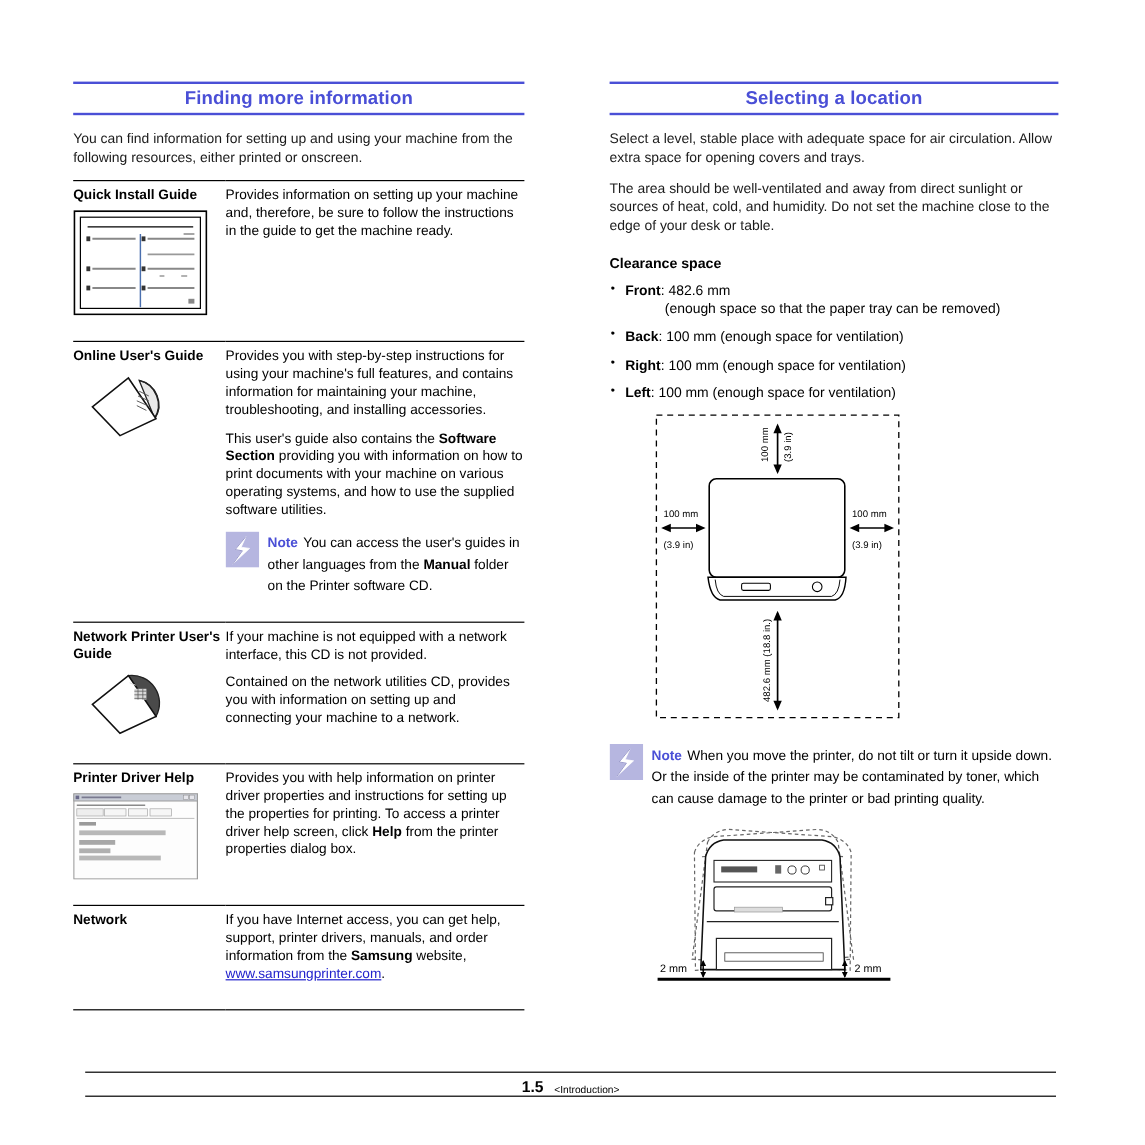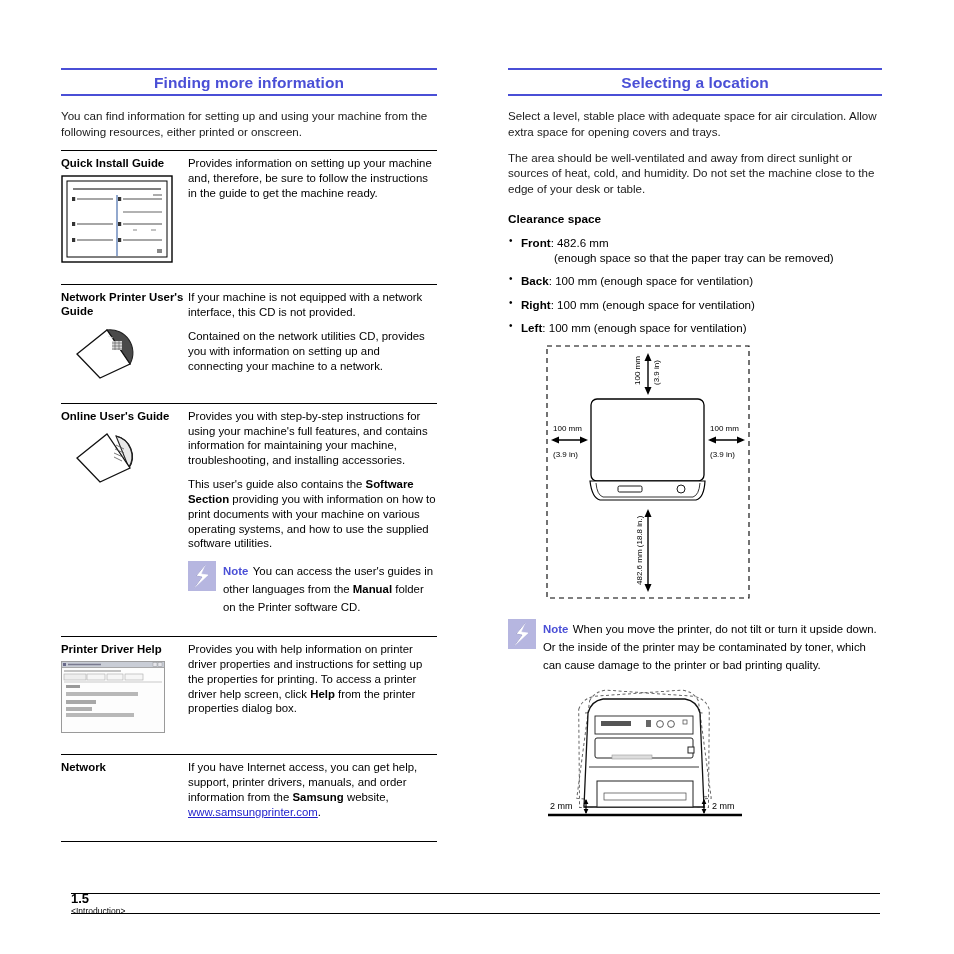--- a/index.html
+++ b/index.html
@@ -151,23 +151,22 @@
   
   .footer {
     position: absolute;
     left: 71px;
     top: 893px;
     width: 809px;
     height: 19px;
     border-top: 1.6px solid #000;
     border-bottom: 1.6px solid #000;
     display: flex;
-    align-items: flex-start;
+    align-items: flex-end;
     justify-content: center;
-    flex-direction: column;
   }
   .footer .pg {
     font-size: 13px;
     font-weight: bold;
     margin-right: 9px;
   }
   .footer .sec {
     font-size: 8.5px;
   }
   
@@ -224,43 +223,20 @@
               </svg>
             </span>
           </td>
           <td class="c-desc">
             <p class="res-desc">Provides information on setting up your machine and, therefore, be sure to follow the instructions in the guide to get the machine ready.</p>
           </td>
         </tr>
 
         <tr>
           <td class="c-label">
-            <div class="res-name">Network Printer User's Guide</div>
-            <span>
-              <svg width="86" height="58" viewBox="0 0 86 58" class="fig" style="margin-left:6px;margin-top:4px;">
-                <path d="M40 6 A23 23 0 0 1 63 40 L40 6 Z" fill="#4a4a4a" stroke="#222" stroke-width="1.1"></path>
-                <path d="M10 30 L40 6 L63 40 L33 54 Z" fill="#ffffff" stroke="#111" stroke-width="1.3"></path>
-                <rect x="45" y="17" width="10" height="9" fill="#d8d8d8"></rect>
-                <line x1="45" y1="19" x2="55" y2="19" stroke="#555" stroke-width="0.6"></line>
-                <line x1="45" y1="22" x2="55" y2="22" stroke="#555" stroke-width="0.6"></line>
-                <line x1="45" y1="25" x2="55" y2="25" stroke="#555" stroke-width="0.6"></line>
-                <line x1="48" y1="17" x2="48" y2="26" stroke="#555" stroke-width="0.6"></line>
-                <line x1="52" y1="17" x2="52" y2="26" stroke="#555" stroke-width="0.6"></line>
-                <line x1="41" y1="12" x2="46" y2="14" stroke="#ddd" stroke-width="0.8"></line>
-              </svg>
-            </span>
-          </td>
-          <td class="c-desc">
-            <p class="res-desc">If your  machine is not equipped with a network interface,  this CD is not provided.</p>
-            <p class="res-desc">Contained on the network utilities CD, provides you with information on setting up and connecting your machine to a network.</p>
-          </td>
-        </tr>
-
-        <tr>
-          <td class="c-label">
             <div class="res-name">Online User's Guide</div>
             <span>
               <svg width="86" height="58" viewBox="0 0 86 58" class="fig" style="margin-left:6px;margin-top:4px;">
                 <path d="M49 8 A21 21 0 0 1 62 40 L49 8 Z" fill="#e8e8e8" stroke="#222" stroke-width="1.1"></path>
                 <path d="M49 8 A21 21 0 0 1 61.5 40" fill="none" stroke="#222" stroke-width="1.2"></path>
                 <path d="M10 30 L40 6 L63 40 L33 54 Z" fill="#ffffff" stroke="#111" stroke-width="1.3"></path>
                 <line x1="49" y1="17" x2="57" y2="21" stroke="#555" stroke-width="0.8"></line>
                 <line x1="48" y1="21" x2="57" y2="25" stroke="#555" stroke-width="0.8"></line>
                 <line x1="47" y1="25" x2="56" y2="29" stroke="#555" stroke-width="0.8"></line>
                 <line x1="47" y1="29" x2="55" y2="33" stroke="#555" stroke-width="0.8"></line>
@@ -276,20 +252,43 @@
                   <rect x="0" y="0" width="28" height="30" fill="#b6b6e0"></rect>
                   <path d="M17 4 L8 15 L14 16 L6 27 L20 14 L13 13 Z" fill="#ffffff" stroke="#ffffff" stroke-width="0.6"></path>
                   <path d="M17 4 L8 15 L14 16 L6 27" fill="none" stroke="#8c8cc4" stroke-width="0.7"></path>
                 </svg>
               </span>
               <span class="note-body">
                 <span class="note-title">Note</span>
                 <span class="note-text"><span>You can access the user's guides in other languages from the </span><span class="b">Manual</span><span> folder on the Printer software CD.</span></span>
               </span>
             </div>
+          </td>
+        </tr>
+
+        <tr>
+          <td class="c-label">
+            <div class="res-name">Network Printer User's Guide</div>
+            <span>
+              <svg width="86" height="58" viewBox="0 0 86 58" class="fig" style="margin-left:6px;margin-top:4px;">
+                <path d="M40 6 A23 23 0 0 1 63 40 L40 6 Z" fill="#4a4a4a" stroke="#222" stroke-width="1.1"></path>
+                <path d="M10 30 L40 6 L63 40 L33 54 Z" fill="#ffffff" stroke="#111" stroke-width="1.3"></path>
+                <rect x="45" y="17" width="10" height="9" fill="#d8d8d8"></rect>
+                <line x1="45" y1="19" x2="55" y2="19" stroke="#555" stroke-width="0.6"></line>
+                <line x1="45" y1="22" x2="55" y2="22" stroke="#555" stroke-width="0.6"></line>
+                <line x1="45" y1="25" x2="55" y2="25" stroke="#555" stroke-width="0.6"></line>
+                <line x1="48" y1="17" x2="48" y2="26" stroke="#555" stroke-width="0.6"></line>
+                <line x1="52" y1="17" x2="52" y2="26" stroke="#555" stroke-width="0.6"></line>
+                <line x1="41" y1="12" x2="46" y2="14" stroke="#ddd" stroke-width="0.8"></line>
+              </svg>
+            </span>
+          </td>
+          <td class="c-desc">
+            <p class="res-desc">If your  machine is not equipped with a network interface,  this CD is not provided.</p>
+            <p class="res-desc">Contained on the network utilities CD, provides you with information on setting up and connecting your machine to a network.</p>
           </td>
         </tr>
 
         <tr>
           <td class="c-label">
             <div class="res-name">Printer Driver Help</div>
             <span>
               <svg width="104" height="72" viewBox="0 0 104 72" class="fig" style="margin-top:4px;">
                 <rect x="0.5" y="0.5" width="103" height="71" fill="#fdfdfd" stroke="#9a9a9a" stroke-width="1"></rect>
                 <rect x="0.5" y="0.5" width="103" height="6" fill="#c9cdd6" stroke="#9a9a9a" stroke-width="0.8"></rect>

